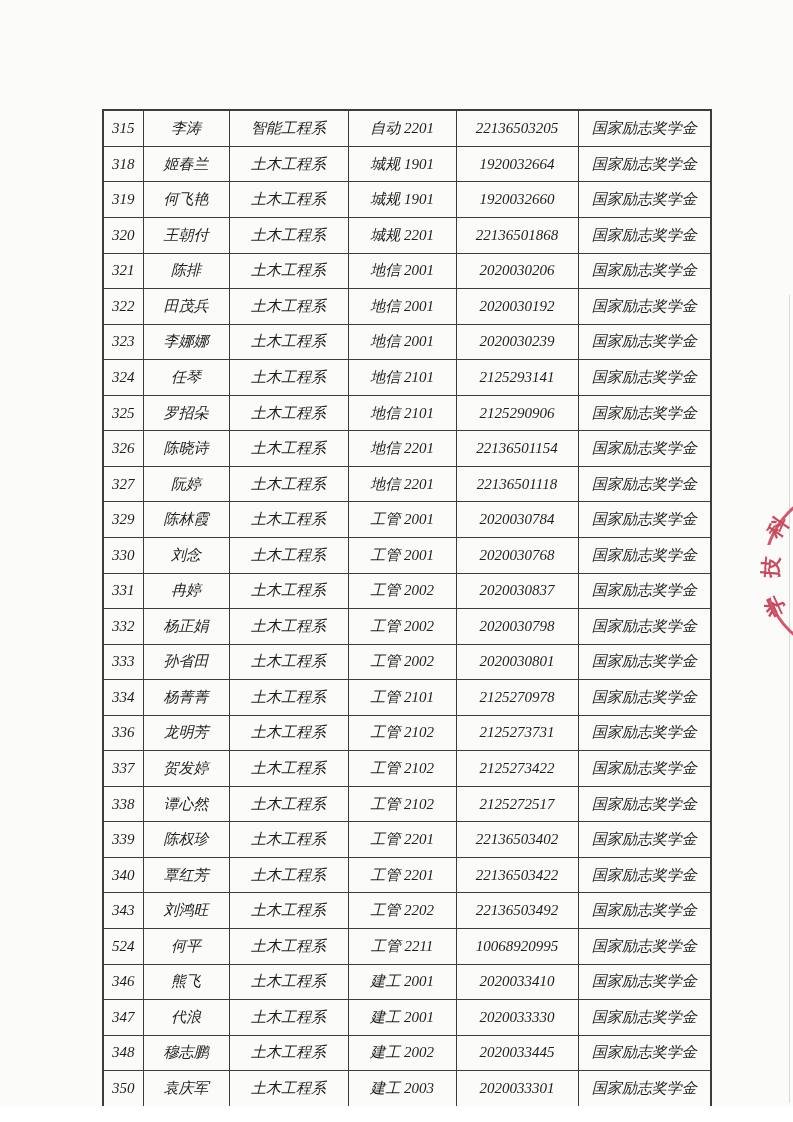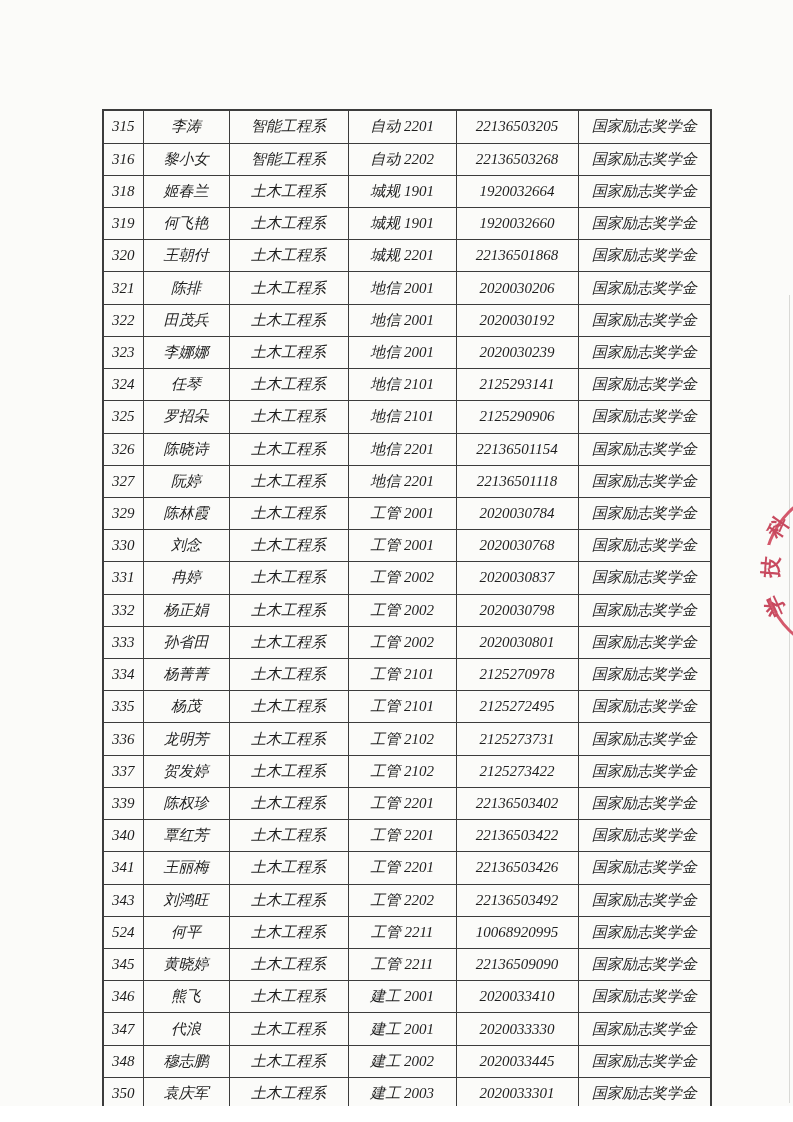--- a/index.html
+++ b/index.html
@@ -113,28 +113,20 @@
     <tbody>
         <tr>
           <td>315</td>
           <td>李涛</td>
           <td>智能工程系</td>
           <td>自动 2201</td>
           <td>22136503205</td>
           <td>国家励志奖学金</td>
         </tr>
         <tr>
-          <td>316</td>
-          <td>黎小女</td>
-          <td>智能工程系</td>
-          <td>自动 2202</td>
-          <td>22136503268</td>
-          <td>国家励志奖学金</td>
-        </tr>
-        <tr>
           <td>318</td>
           <td>姬春兰</td>
           <td>土木工程系</td>
           <td>城规 1901</td>
           <td>1920032664</td>
           <td>国家励志奖学金</td>
         </tr>
         <tr>
           <td>319</td>
           <td>何飞艳</td>
@@ -249,89 +241,73 @@
         </tr>
         <tr>
           <td>334</td>
           <td>杨菁菁</td>
           <td>土木工程系</td>
           <td>工管 2101</td>
           <td>2125270978</td>
           <td>国家励志奖学金</td>
         </tr>
         <tr>
-          <td>335</td>
-          <td>杨茂</td>
-          <td>土木工程系</td>
-          <td>工管 2101</td>
-          <td>2125272495</td>
-          <td>国家励志奖学金</td>
-        </tr>
-        <tr>
           <td>336</td>
           <td>龙明芳</td>
           <td>土木工程系</td>
           <td>工管 2102</td>
           <td>2125273731</td>
           <td>国家励志奖学金</td>
         </tr>
         <tr>
           <td>337</td>
           <td>贺发婷</td>
           <td>土木工程系</td>
           <td>工管 2102</td>
           <td>2125273422</td>
           <td>国家励志奖学金</td>
         </tr>
         <tr>
+          <td>338</td>
+          <td>谭心然</td>
+          <td>土木工程系</td>
+          <td>工管 2102</td>
+          <td>2125272517</td>
+          <td>国家励志奖学金</td>
+        </tr>
+        <tr>
           <td>339</td>
           <td>陈权珍</td>
           <td>土木工程系</td>
           <td>工管 2201</td>
           <td>22136503402</td>
           <td>国家励志奖学金</td>
         </tr>
         <tr>
           <td>340</td>
           <td>覃红芳</td>
           <td>土木工程系</td>
           <td>工管 2201</td>
           <td>22136503422</td>
           <td>国家励志奖学金</td>
         </tr>
         <tr>
-          <td>341</td>
-          <td>王丽梅</td>
-          <td>土木工程系</td>
-          <td>工管 2201</td>
-          <td>22136503426</td>
-          <td>国家励志奖学金</td>
-        </tr>
-        <tr>
           <td>343</td>
           <td>刘鸿旺</td>
           <td>土木工程系</td>
           <td>工管 2202</td>
           <td>22136503492</td>
           <td>国家励志奖学金</td>
         </tr>
         <tr>
           <td>524</td>
           <td>何平</td>
           <td>土木工程系</td>
           <td>工管 2211</td>
           <td>10068920995</td>
-          <td>国家励志奖学金</td>
-        </tr>
-        <tr>
-          <td>345</td>
-          <td>黄晓婷</td>
-          <td>土木工程系</td>
-          <td>工管 2211</td>
-          <td>22136509090</td>
           <td>国家励志奖学金</td>
         </tr>
         <tr>
           <td>346</td>
           <td>熊飞</td>
           <td>土木工程系</td>
           <td>建工 2001</td>
           <td>2020033410</td>
           <td>国家励志奖学金</td>
         </tr>

